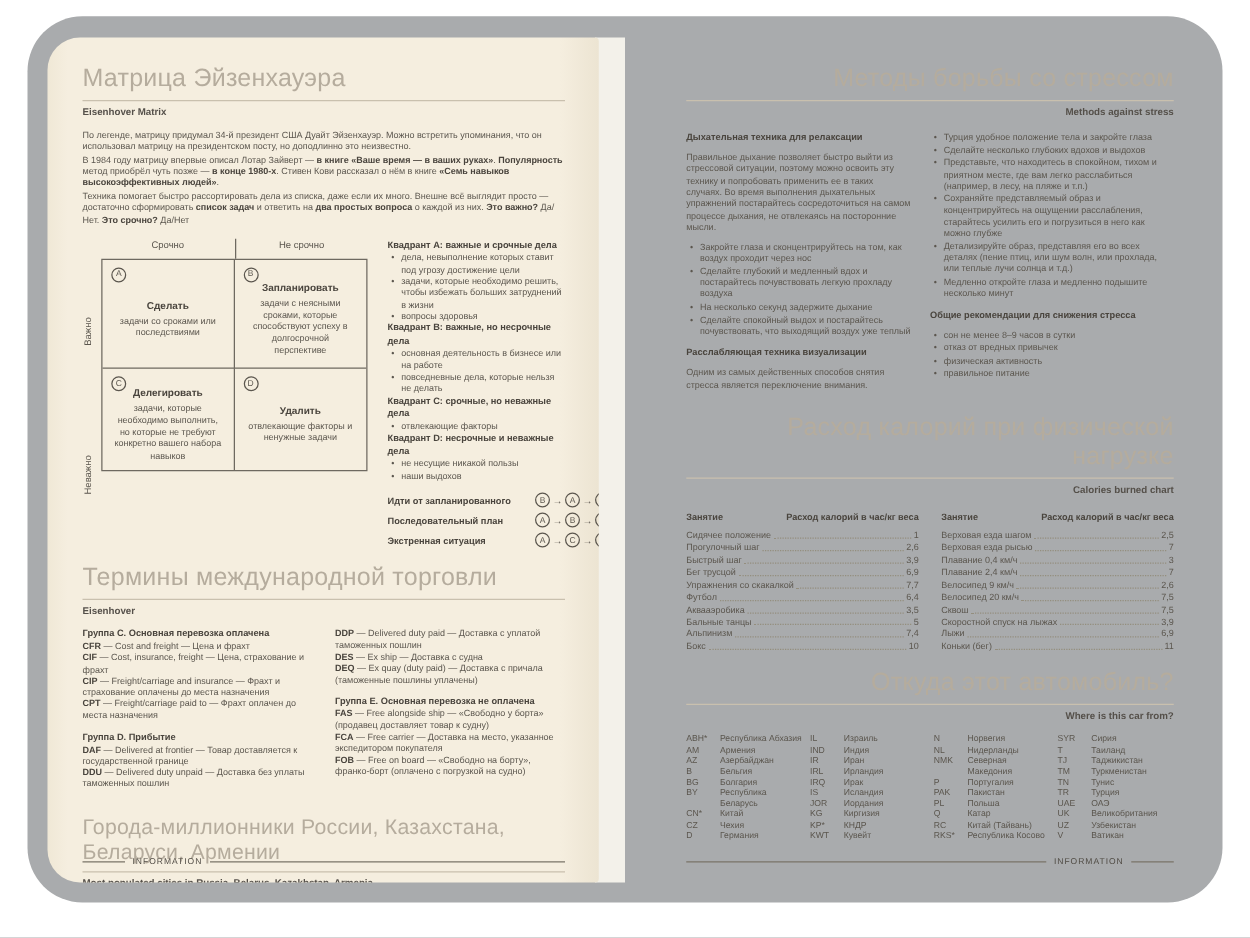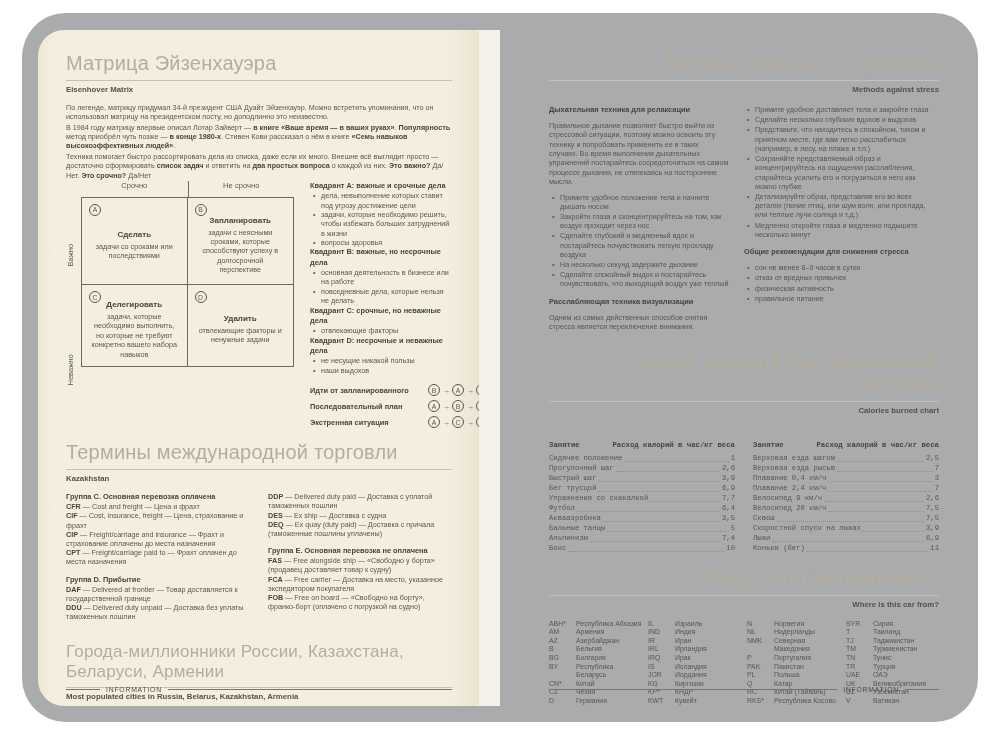--- a/index.html
+++ b/index.html
@@ -10,21 +10,21 @@
   .page-left{left:38px;width:441px;background:linear-gradient(90deg,#f0e8d6 0,#f5eedf 16px,#f5eedf 93%,#ece4d2 100%);border-radius:26px 3px 3px 26px;padding:22px 27px 5px 28px;}
   .page-right{left:497px;width:465px;background:linear-gradient(90deg,#d0cabe 0,#d9d3c6 22px,#e8e2d2 72px,#f0ead a 130px,#f2ecdc 150px,#f3ecdd 70%,#efe7d6 100%);border-radius:3px 26px 26px 3px;padding:22px 23px 0 52px;}
   .title{font-size:20px;color:#b5ac9d;margin:0;font-weight:400;letter-spacing:.2px;}
   .title.small{font-size:17px;}
   .rule{border-top:1px solid #c9c0ae;margin-top:5px;}
   .subtitle{font-weight:700;font-size:7.8px;margin-top:4px;color:#55504a;}
   .right-align .title,.right-align .subtitle{text-align:right;}
   strong{color:#49443d;}
   .intro{margin-top:9px;}
   .para{font-size:7.2px;line-height:1.3;margin-bottom:1px;}
-  .matrix-wrap{display:flex;gap:16px;margin-top:1px;}
+  .matrix-wrap{display:flex;gap:16px;margin-top:11px;}
   .matrix-area{flex:0 0 228px;display:grid;grid-template-columns:15px 1fr;grid-template-rows:16px 1fr;}
   .m-collabels{grid-column:2;grid-row:1;display:grid;grid-template-columns:1fr 1fr;font-size:7.6px;}
   .m-collabel{text-align:center;padding-bottom:3px;}
   .m-collabel+.m-collabel{border-left:1px solid #6e6960;}
   .m-rowlabels{grid-column:1;grid-row:2;display:grid;grid-template-rows:1fr 1fr;}
   .m-rowlabel{writing-mode:vertical-rl;transform:rotate(180deg);text-align:center;font-size:7.6px;}
   .m-grid{grid-column:2;grid-row:2;border:1px solid #6e6960;display:grid;grid-template-columns:1fr 1fr;grid-template-rows:1.08fr 1fr;height:168px;}
   .m-cell{position:relative;padding:15px 9px 7px;display:flex;flex-direction:column;justify-content:center;align-items:center;text-align:center;}
   .m-cell.br{border-right:1px solid #6e6960;}
   .m-cell.bb{border-bottom:1px solid #6e6960;}
@@ -51,21 +51,21 @@
   .lrow{display:flex;align-items:flex-end;font-size:7.2px;line-height:1.38;}
   .dots{flex:1;min-width:6px;border-bottom:1px dotted #948e7e;margin:0 2px 2px;}
   .stress-wrap{display:flex;gap:15px;margin-top:11px;}
   .s-col-l{flex:0 0 180px;}
   .s-col-r{flex:1;min-width:0;}
   .s-head{font-weight:700;font-size:7.4px;color:#49443d;margin-bottom:7px;}
   .s-para{font-size:7.2px;line-height:1.3;margin-bottom:6px;}
   .b-list{margin:0 0 8px;padding:0;}
   .b-item{list-style:none;position:relative;padding-left:11px;font-size:7.2px;line-height:1.28;margin-bottom:1px;}
   .b-item::before{content:"•";position:absolute;left:3px;}
-  .cal-wrap{display:flex;gap:18px;margin-top:26px;font-family:Liberation Mono, monospace;}
+  .cal-wrap{display:flex;gap:18px;margin-top:13px;}
   .cal-col{flex:1;min-width:0;}
   .cal-head{display:flex;justify-content:space-between;font-weight:700;font-size:7.3px;color:#49443d;margin-bottom:5px;}
   .codes-wrap{display:flex;gap:6px;margin-top:11px;}
   .code-col{flex:1;min-width:0;}
   .code-row{display:flex;font-size:6.9px;line-height:1.24;}
   .code{flex:0 0 27px;}
   .cname{flex:1;min-width:0;}
   .page-footer{position:absolute;bottom:13px;left:28px;right:27px;display:flex;align-items:center;font-size:6.8px;letter-spacing:.8px;color:#4f4a43;gap:6px;}
   .page-right .page-footer{left:52px;right:23px;}
   .f-line-short{width:34px;height:1px;background:#7a7468;flex:none;}
@@ -175,21 +175,21 @@
               </span>
             </div>
           </div>
       </div>
     </div>
   </section>
 
   <section class="sec">
     <h1 class="title">Термины международной торговли</h1>
     <div class="rule"></div>
-    <div class="subtitle">Kazakhstan</div>
+    <div class="subtitle">Eisenhover</div>
     <div class="inc-wrap" id="incoterms">
         <div class="inc-col">
           <div class="inc-head">Группа C. Основная перевозка оплачена</div>
           <div class="inc-item"><strong>CFR</strong> — Cost and freight — Цена и фрахт</div>
           <div class="inc-item"><strong>CIF</strong> — Cost, insurance, freight — Цена, страхование и фрахт</div>
           <div class="inc-item"><strong>CIP</strong> — Freight/carriage and insurance — Фрахт и страхование оплачены до места назначения</div>
           <div class="inc-item"><strong>CPT</strong> — Freight/carriage paid to — Фрахт оплачен до места назначения</div>
           <div class="inc-gap"></div>
           <div class="inc-head">Группа D. Прибытие</div>
           <div class="inc-item"><strong>DAF</strong> — Delivered at frontier — Товар доставляется к государственной границе</div>
@@ -227,32 +227,31 @@
 <div class="page page-right">
   <section class="right-align">
     <h1 class="title">Методы борьбы со стрессом</h1>
     <div class="rule"></div>
     <div class="subtitle">Methods against stress</div>
     <div class="stress-wrap">
       <div class="s-col-l">
         <div class="s-head">Дыхательная техника для релаксации</div>
         <div class="s-para">Правильное дыхание позволяет быстро выйти из стрессовой ситуации, поэтому можно освоить эту технику и попробовать применить ее в таких случаях. Во время выполнения дыхательных упражнений постарайтесь сосредоточиться на самом процессе дыхания, не отвлекаясь на посторонние мысли.</div>
         <ul class="b-list" id="breathing-steps">
-            <li class="b-item">Примите удобное положение тела и начните дышать носом</li>
             <li class="b-item">Закройте глаза и сконцентрируйтесь на том, как воздух проходит через нос</li>
             <li class="b-item">Сделайте глубокий и медленный вдох и постарайтесь почувствовать легкую прохладу воздуха</li>
             <li class="b-item">На несколько секунд задержите дыхание</li>
             <li class="b-item">Сделайте спокойный выдох и постарайтесь почувствовать, что выходящий воздух уже теплый</li>
           </ul>
         <div class="s-head">Расслабляющая техника визуализации</div>
         <div class="s-para">Одним из самых действенных способов снятия стресса является переключение внимания.</div>
       </div>
       <div class="s-col-r">
         <ul class="b-list" id="visualization-steps">
-            <li class="b-item">Примите удобное доставляет тела и закройте глаза</li>
+            <li class="b-item">Турция удобное положение тела и закройте глаза</li>
             <li class="b-item">Сделайте несколько глубоких вдохов и выдохов</li>
             <li class="b-item">Представьте, что находитесь в спокойном, тихом и приятном месте, где вам легко расслабиться (например, в лесу, на пляже и т.п.)</li>
             <li class="b-item">Сохраняйте представляемый образ и концентрируйтесь на ощущении расслабления, старайтесь усилить его и погрузиться в него как можно глубже</li>
             <li class="b-item">Детализируйте образ, представляя его во всех деталях (пение птиц, или шум волн, или прохлада, или теплые лучи солнца и т.д.)</li>
             <li class="b-item">Медленно откройте глаза и медленно подышите несколько минут</li>
           </ul>
         <div class="s-head">Общие рекомендации для снижения стресса</div>
         <ul class="b-list" id="recommendations">
             <li class="b-item">сон не менее 8–9 часов в сутки</li>
             <li class="b-item">отказ от вредных привычек</li>

